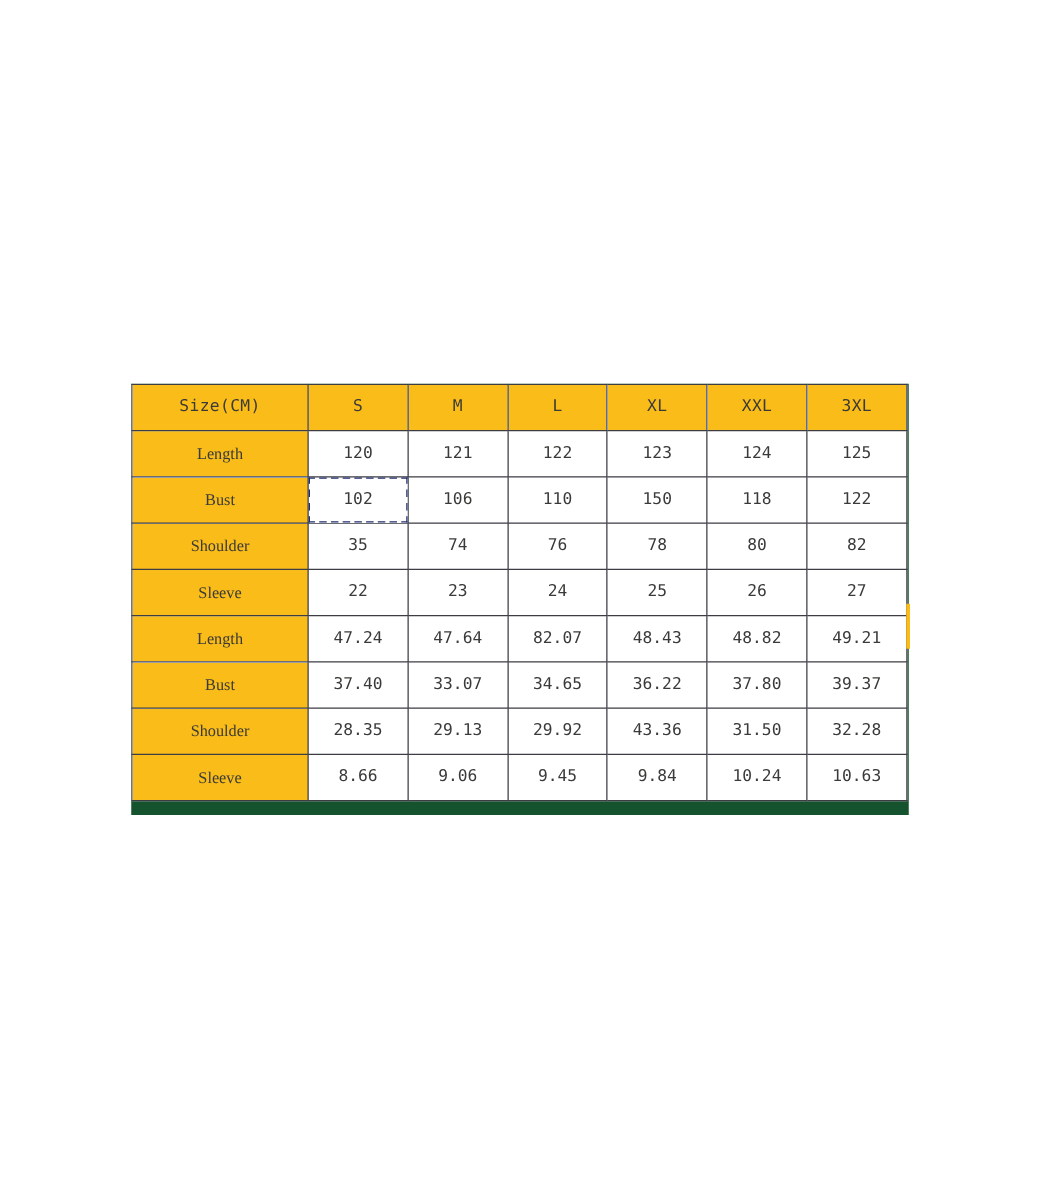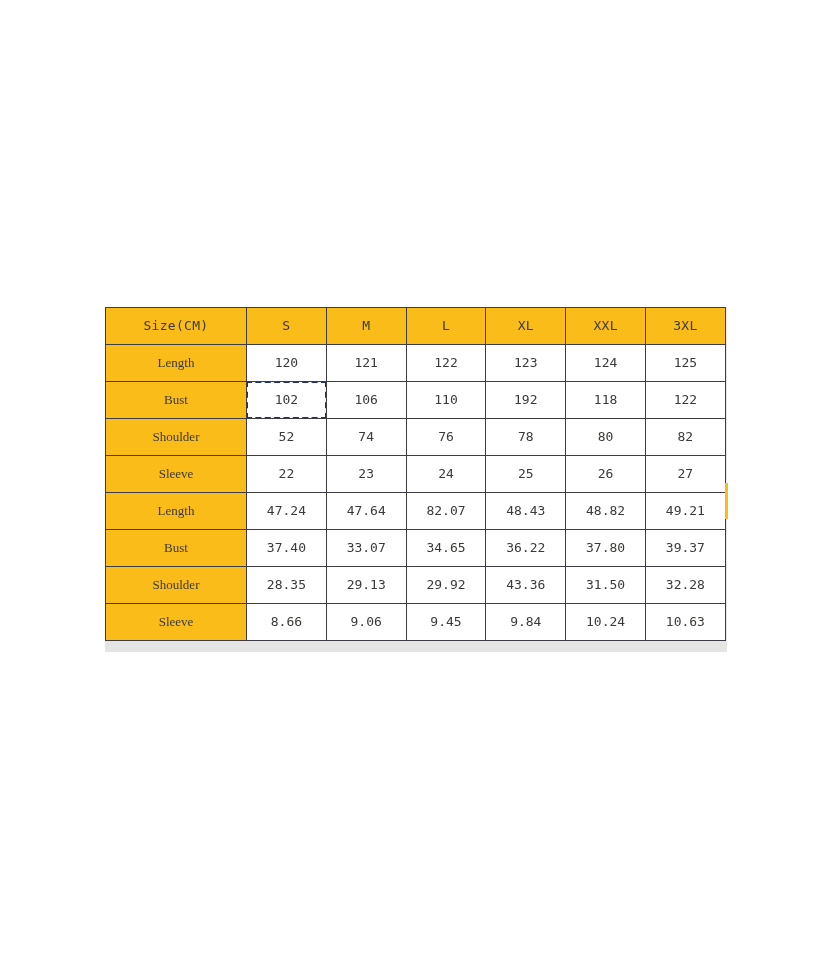--- a/index.html
+++ b/index.html
@@ -17,21 +17,21 @@
   }
 
   
   #size-chart-viewport {
     position: absolute;
     left: 105px;
     top: 307px;
     width: 622px;
     height: 345px;      
     overflow: hidden;
-    background: #e5e5e5;
+    background: #14532d;
   }
 
   #size-chart-table {
     border-collapse: collapse;
     table-layout: fixed;
     width: 620px;
     background: #ffffff;
   }
 
   #size-chart-table td {
@@ -140,28 +140,28 @@
       </tr>
 
       <tr>
         <td class="cell-yellow">Bust</td>
         <td class="cell-value cell-selected">
           <span>102</span>
           <span class="selection-outline"></span>
         </td>
         <td class="cell-value">106</td>
         <td class="cell-value">110</td>
-        <td class="cell-value">192</td>
+        <td class="cell-value">150</td>
         <td class="cell-value">118</td>
         <td class="cell-value">122</td>
       </tr>
 
       <tr>
         <td class="cell-yellow">Shoulder</td>
-        <td class="cell-value">52</td>
+        <td class="cell-value">35</td>
         <td class="cell-value">74</td>
         <td class="cell-value">76</td>
         <td class="cell-value">78</td>
         <td class="cell-value">80</td>
         <td class="cell-value">82</td>
       </tr>
 
       <tr>
         <td class="cell-yellow">Sleeve</td>
         <td class="cell-value">22</td>

